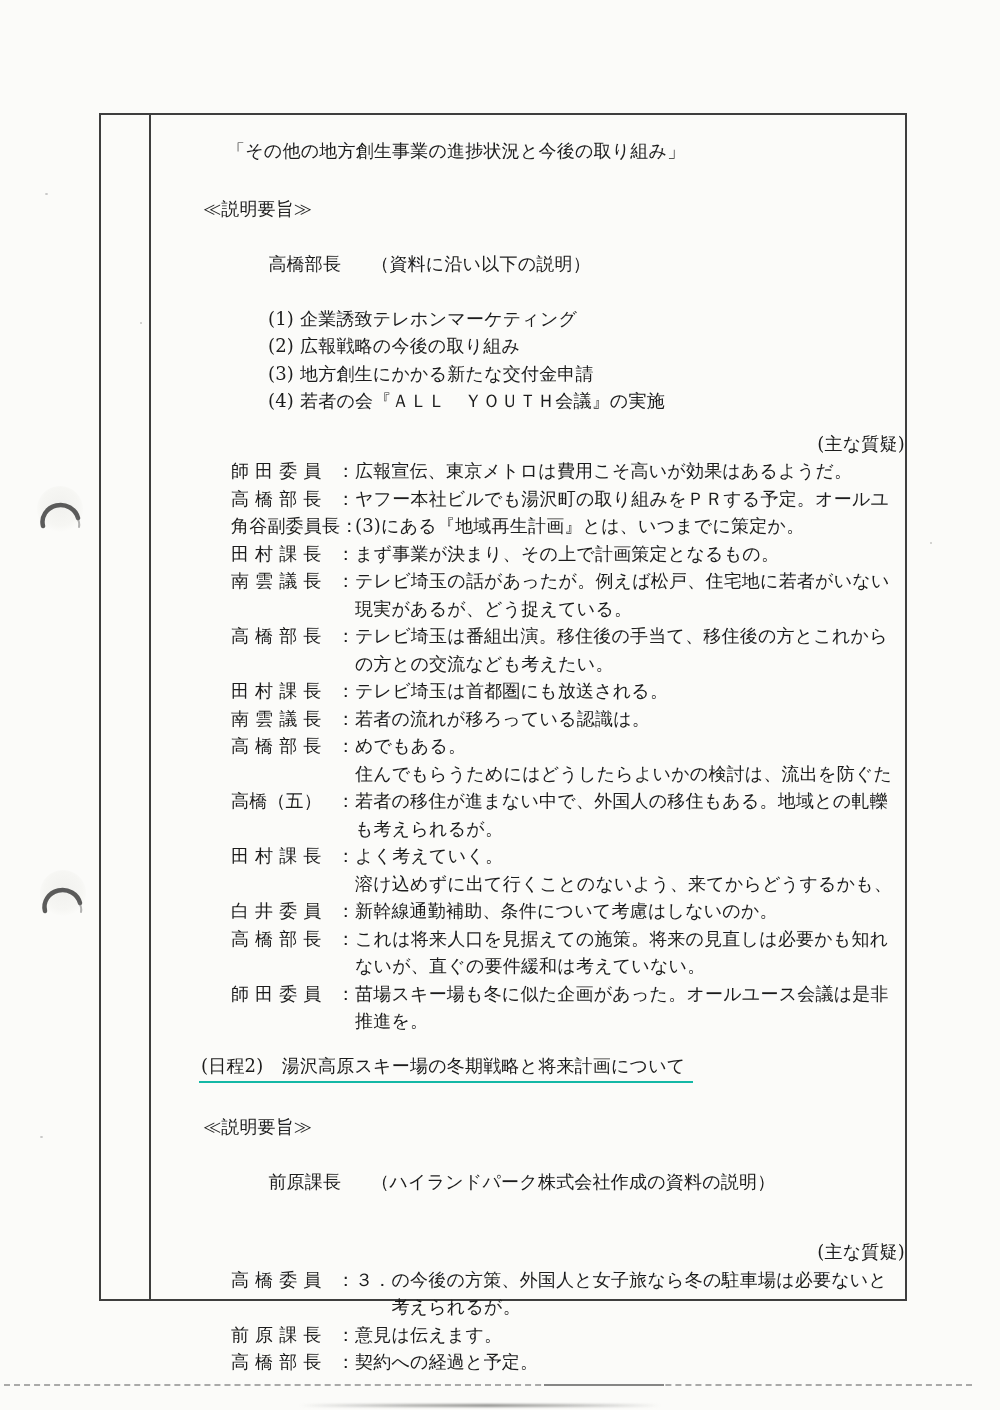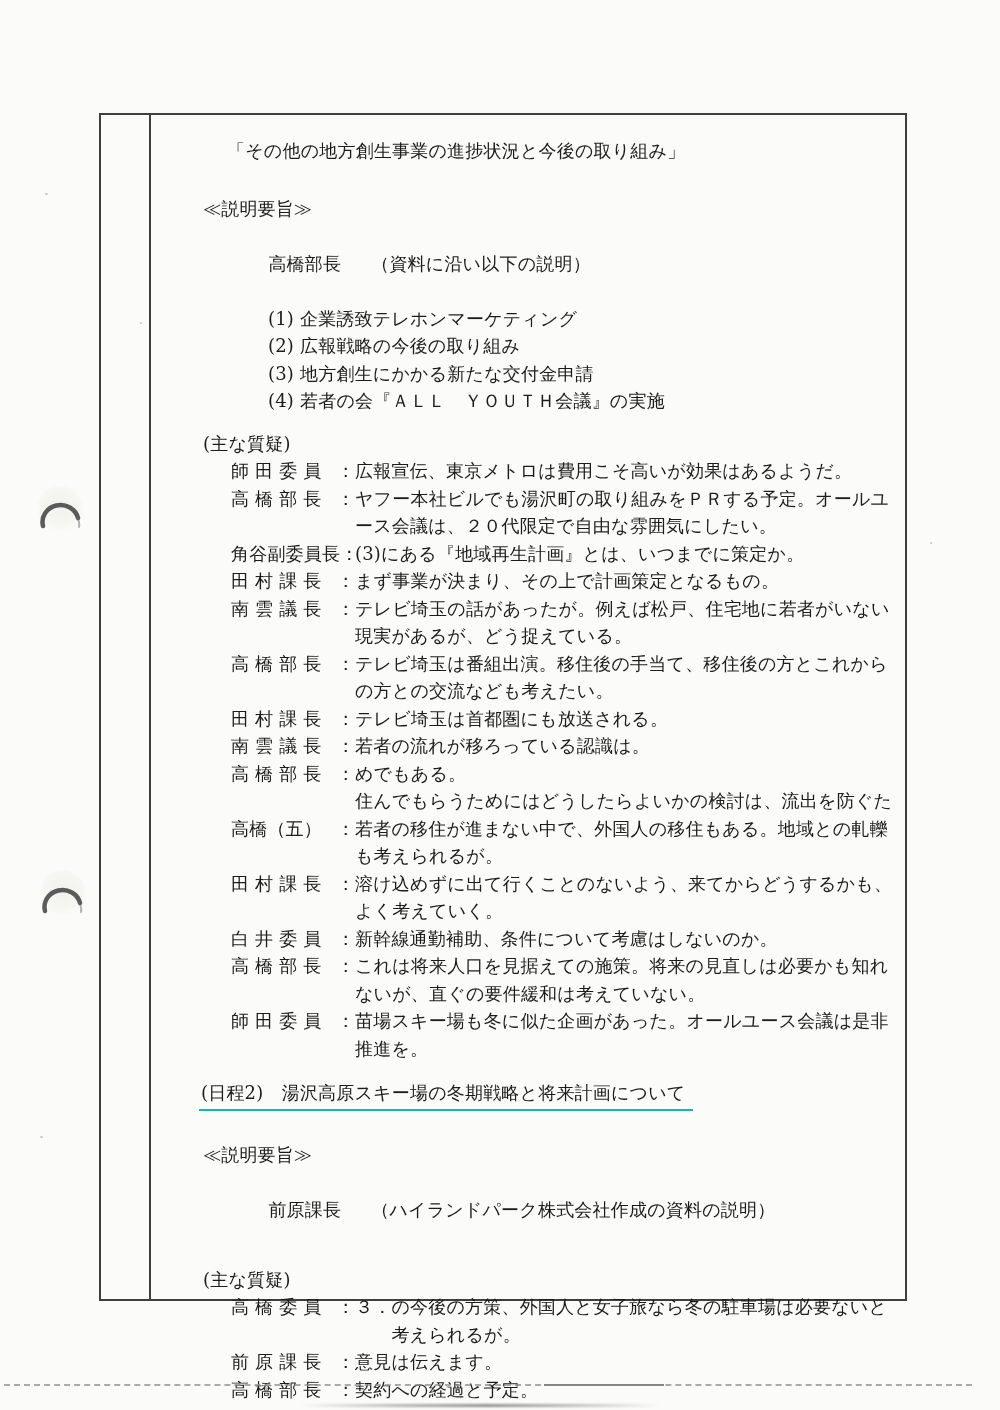--- a/index.html
+++ b/index.html
@@ -39,21 +39,21 @@
     flex:1;min-width:0;padding-left:16px;box-sizing:border-box;
     font-size:18px;line-height:27.5px;letter-spacing:0.2px;margin-left:36px;
   }
   
   .title-quote{padding-top:22px;margin-left:24px;white-space:pre;}
   .sum-head{margin-top:30px;white-space:pre;}
   .explainer-line{margin-left:18px;white-space:pre;}
   .explainer-line .note{margin-left:30px;}
   .agenda-items{margin-left:65px;}
   .agenda-items .item{white-space:pre;}
-  .qa-head{margin-top:15px;white-space:pre;}
+  .qa-head{margin-top:15px;white-space:pre;text-align:right;}
   .dlg-row{display:flex;padding-left:28px;justify-content:flex-end;}
   .speaker{
     width:124px;flex:none;display:flex;justify-content:space-between;
     white-space:pre;align-self:flex-start;
   }
   .content{flex:1;min-width:0;}
   .content .line{white-space:pre;}
   .sec2-head{margin-top:17px;}
   .sec2-head span{
     display:inline-block;border-bottom:2px solid #14b8a6;
@@ -106,21 +106,20 @@
           <div class="dlg-row">
             <span class="speaker"><span>師 田 委 員</span><span>：</span></span>
             <div class="content">
               <div class="line">広報宣伝、東京メトロは費用こそ高いが効果はあるようだ。</div>
             </div>
           </div>
           <div class="dlg-row">
             <span class="speaker"><span>高 橋 部 長</span><span>：</span></span>
             <div class="content">
               <div class="line">ヤフー本社ビルでも湯沢町の取り組みをＰＲする予定。オールユ</div>
-              <div class="line">ース会議は、２０代限定で自由な雰囲気にしたい。</div>
             </div>
           </div>
           <div class="dlg-row">
             <span class="speaker"><span>角谷副委員長</span><span>：</span></span>
             <div class="content">
               <div class="line">(3)にある『地域再生計画』とは、いつまでに策定か。</div>
             </div>
           </div>
           <div class="dlg-row">
             <span class="speaker"><span>田 村 課 長</span><span>：</span></span>
@@ -164,22 +163,22 @@
           <div class="dlg-row">
             <span class="speaker"><span>高橋（五）</span><span>：</span></span>
             <div class="content">
               <div class="line">若者の移住が進まない中で、外国人の移住もある。地域との軋轢</div>
               <div class="line">も考えられるが。</div>
             </div>
           </div>
           <div class="dlg-row">
             <span class="speaker"><span>田 村 課 長</span><span>：</span></span>
             <div class="content">
+              <div class="line">よく考えていく。</div>
               <div class="line">溶け込めずに出て行くことのないよう、来てからどうするかも、</div>
-              <div class="line">よく考えていく。</div>
             </div>
           </div>
           <div class="dlg-row">
             <span class="speaker"><span>白 井 委 員</span><span>：</span></span>
             <div class="content">
               <div class="line">新幹線通勤補助、条件について考慮はしないのか。</div>
             </div>
           </div>
           <div class="dlg-row">
             <span class="speaker"><span>高 橋 部 長</span><span>：</span></span>

